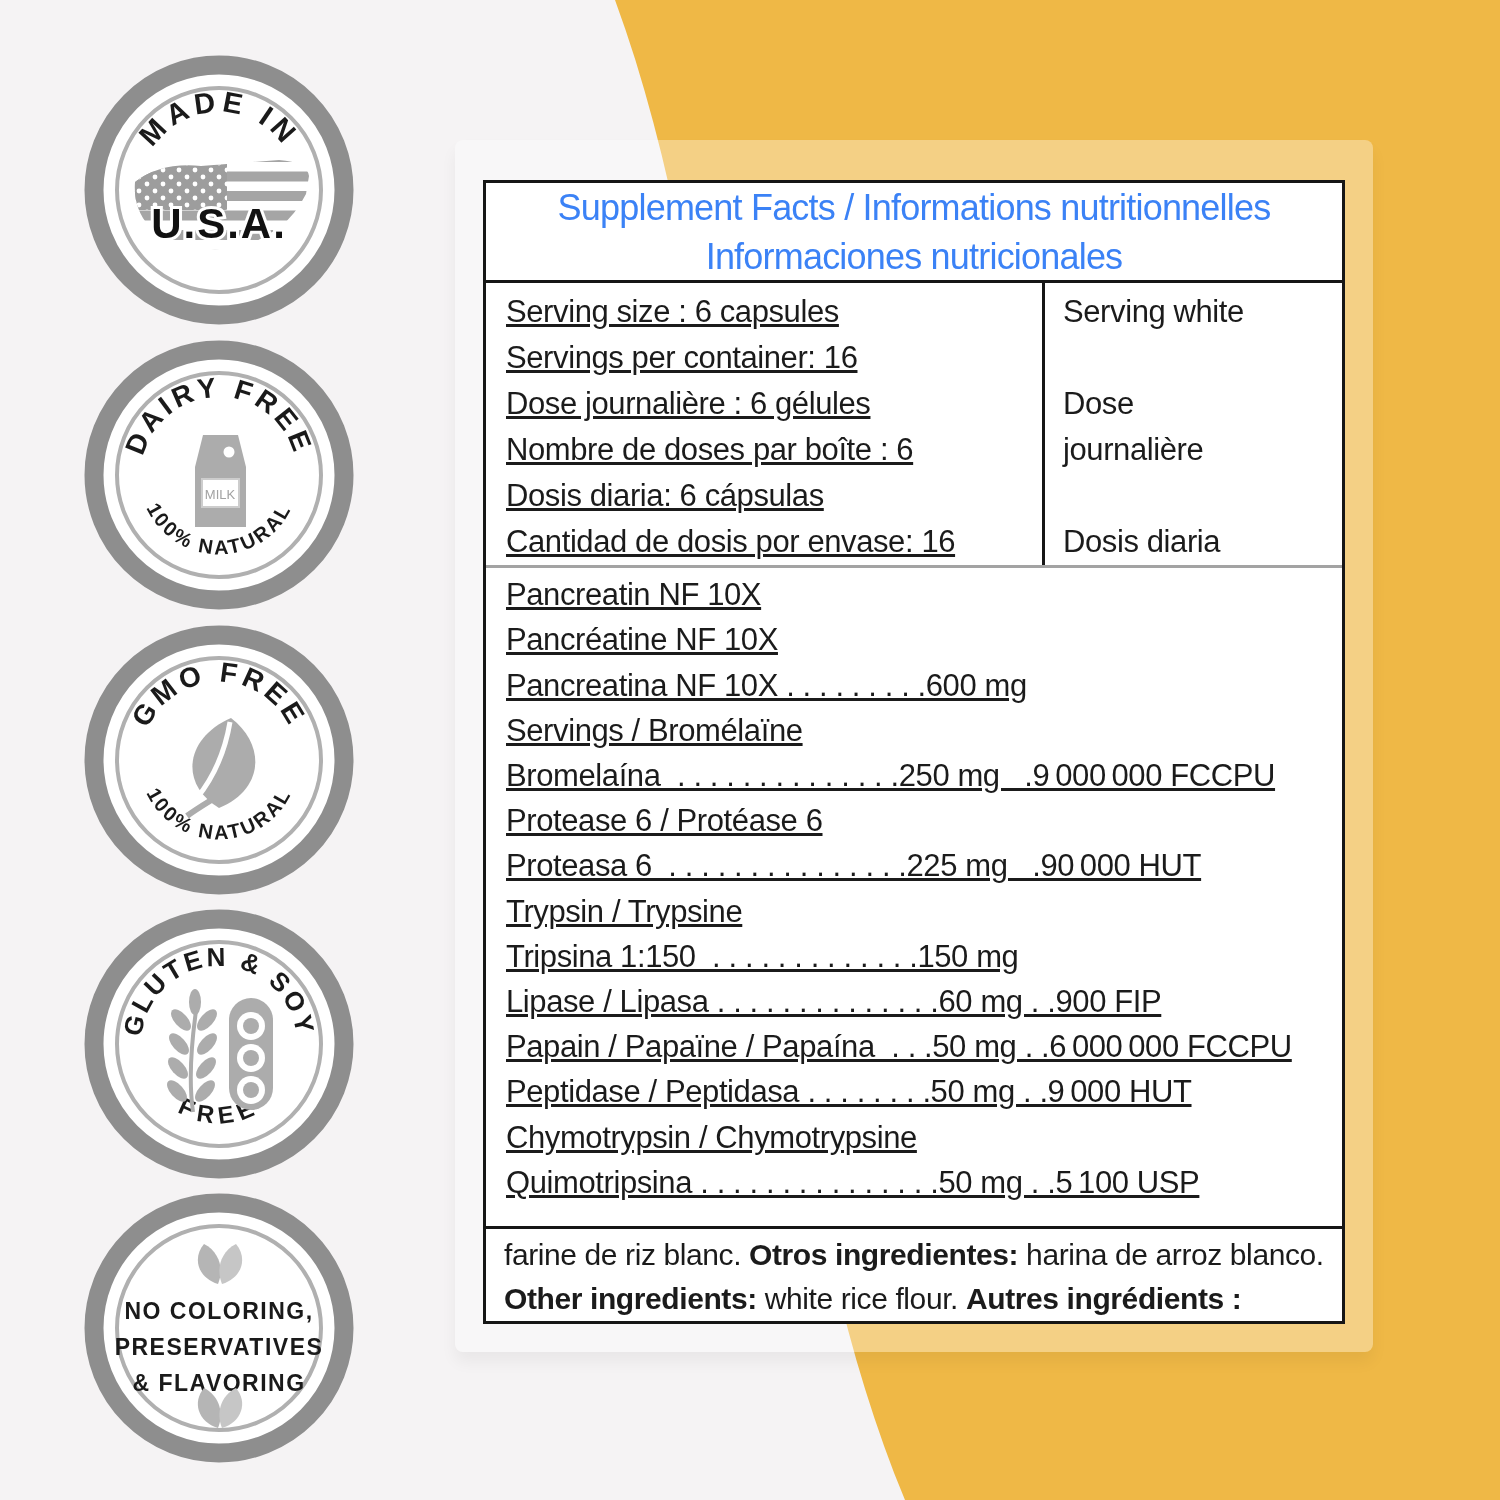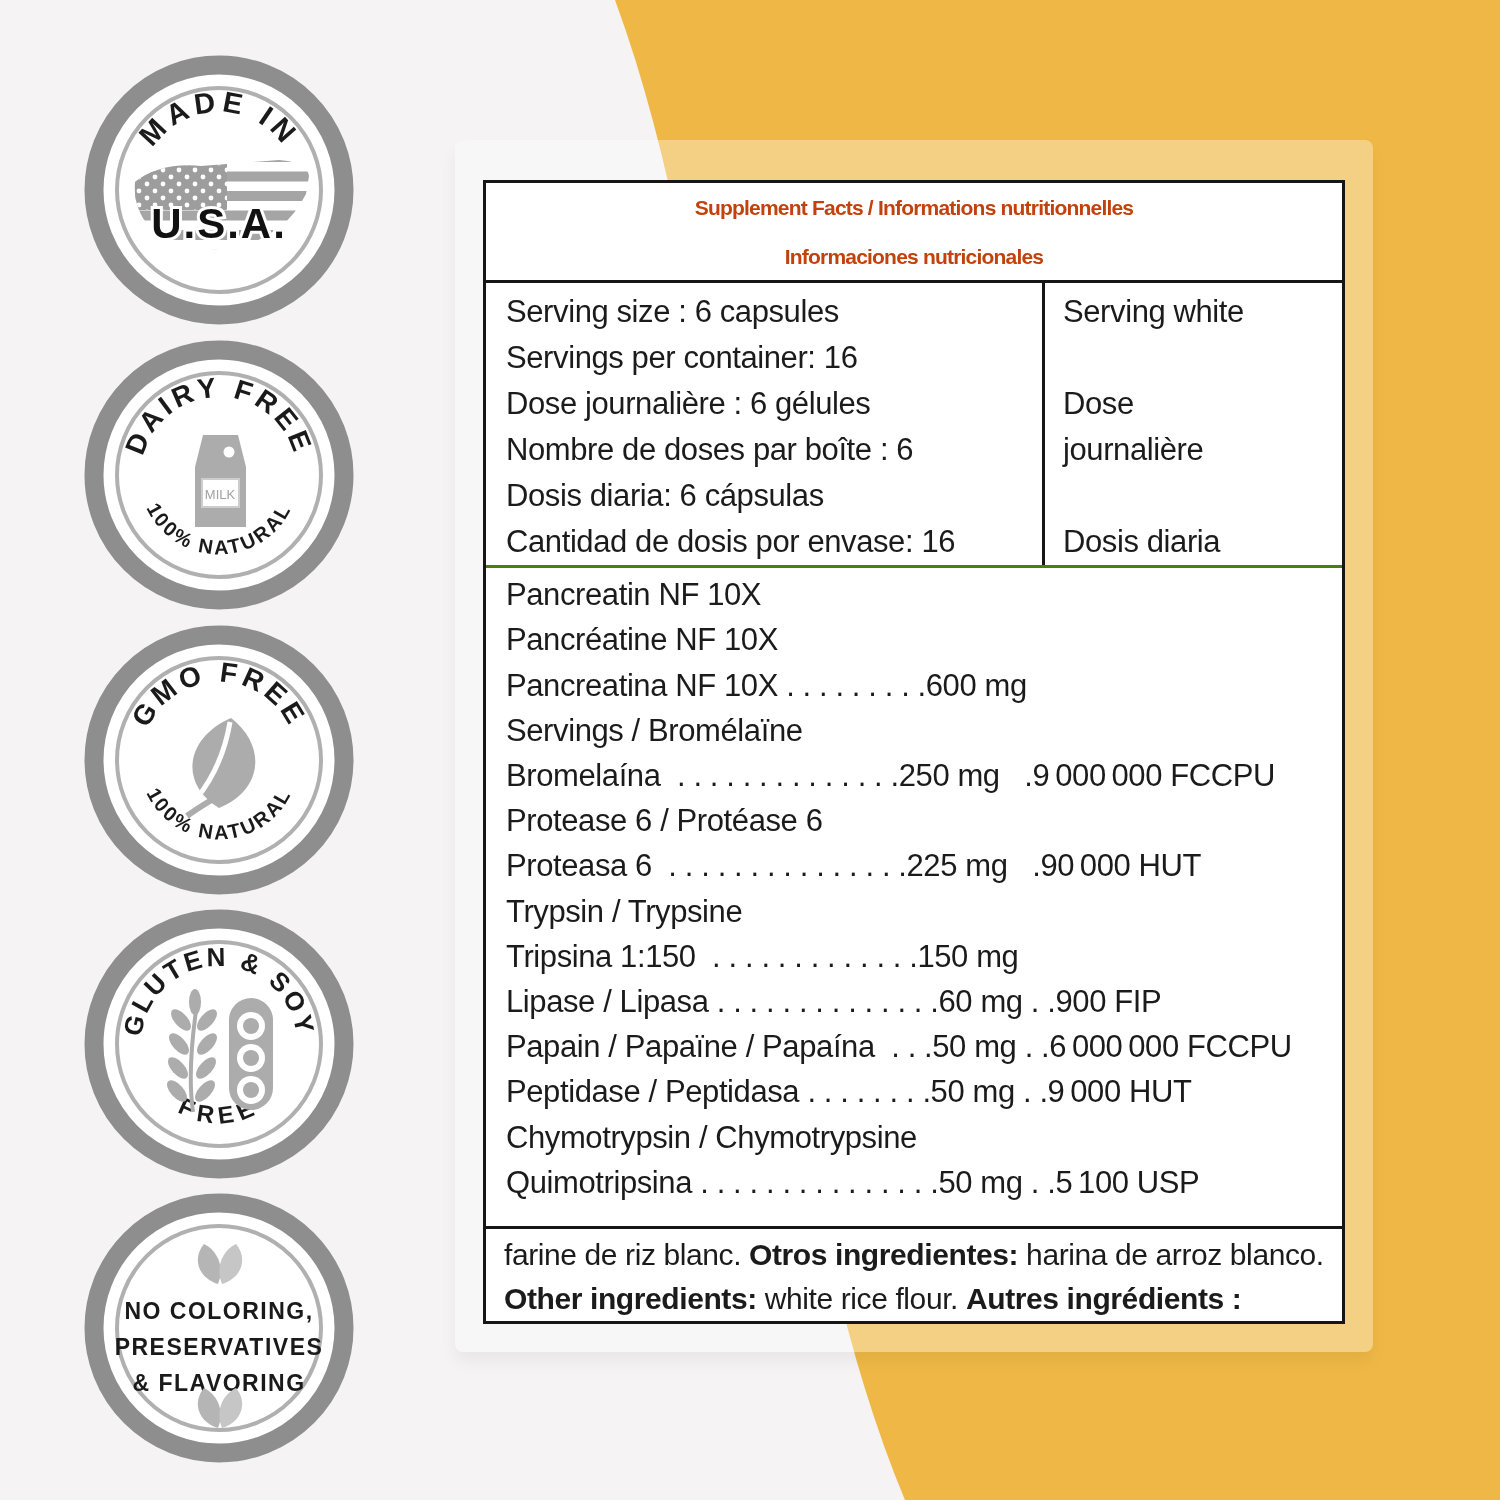--- a/index.html
+++ b/index.html
@@ -8,28 +8,28 @@
   #orange-bg{position:absolute;left:0;top:0;}
   #card-overlay{position:absolute;left:455px;top:140px;width:918px;height:1212px;
          background:rgba(255,255,255,0.34);border-radius:8px;
          box-shadow:0 10px 16px rgba(0,0,0,0.05);}
   
   #facts-table{position:absolute;left:483px;top:180px;width:856px;height:1138px;
          background:#ffffff;border:3px solid #161616;display:flex;flex-direction:column;
          color:#1b1b1b;}
   .sec-title{height:112px;border-bottom:3px solid #161616;text-align:center;
          display:flex;flex-direction:column;justify-content:center;gap:2px;}
-  .title-line{font-size:21px;font-weight:bold;letter-spacing:-0.8px;line-height:47px;color:#c2410c;}
-  .sec-serving{height:285px;border-bottom:3px solid #4d7c0f;display:flex;}
+  .title-line{font-size:36px;font-weight:normal;letter-spacing:-0.8px;line-height:47px;color:#3b82f6;}
+  .sec-serving{height:285px;border-bottom:3px solid #a3a3a3;display:flex;text-decoration:underline;}
   .srv-left{width:559px;border-right:3px solid #161616;padding:6px 0 0 20px;box-sizing:border-box;}
   .srv-line{font-size:31px;line-height:46px;letter-spacing:-0.4px;white-space:pre;}
   .srv-right{flex:1;position:relative;}
   .srv-label{position:absolute;left:18px;font-size:31px;line-height:46px;letter-spacing:-0.4px;white-space:pre-line;}
   #srv-label-0{top:6px;} #srv-label-1{top:98px;} #srv-label-2{top:236px;}
-  .sec-ingredients{height:757px;padding:4px 0 0 20px;box-sizing:border-box;overflow:hidden;}
+  .sec-ingredients{height:757px;padding:4px 0 0 20px;box-sizing:border-box;overflow:hidden;text-decoration:underline;}
   .ing-line{font-size:31px;line-height:45.2px;letter-spacing:-0.4px;white-space:pre;}
   .sec-other{flex:1;border-top:3px solid #161616;padding:4px 18px 0 18px;}
   .other-line{font-size:30px;line-height:44px;letter-spacing:-0.4px;}
   .other-line .b{font-weight:bold;}
   
   .badge{position:absolute;left:83px;width:272px;height:272px;}
   #badge-0{top:54px;} #badge-1{top:339px;} #badge-2{top:624px;} #badge-3{top:908px;} #badge-4{top:1192px;}
 </style>
 </head>
 <body>

